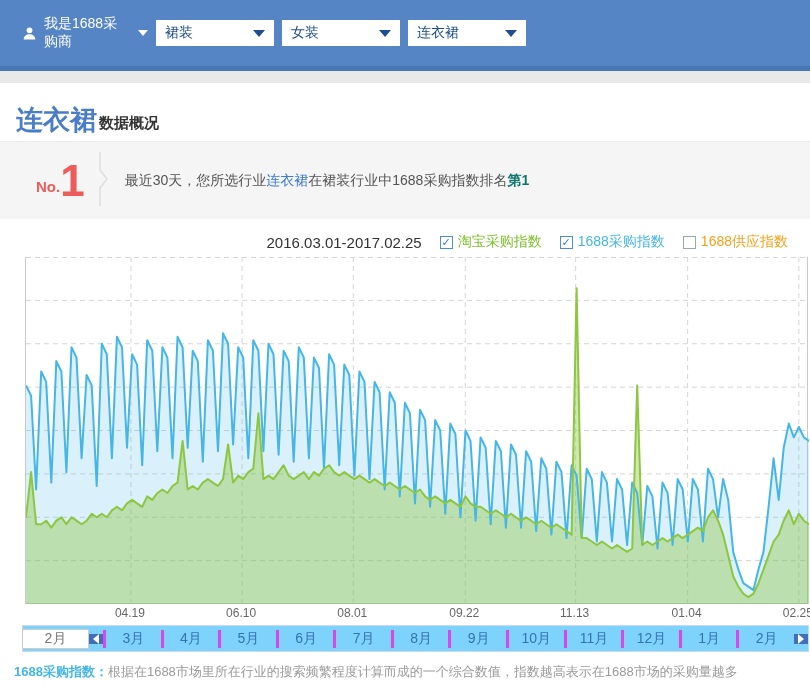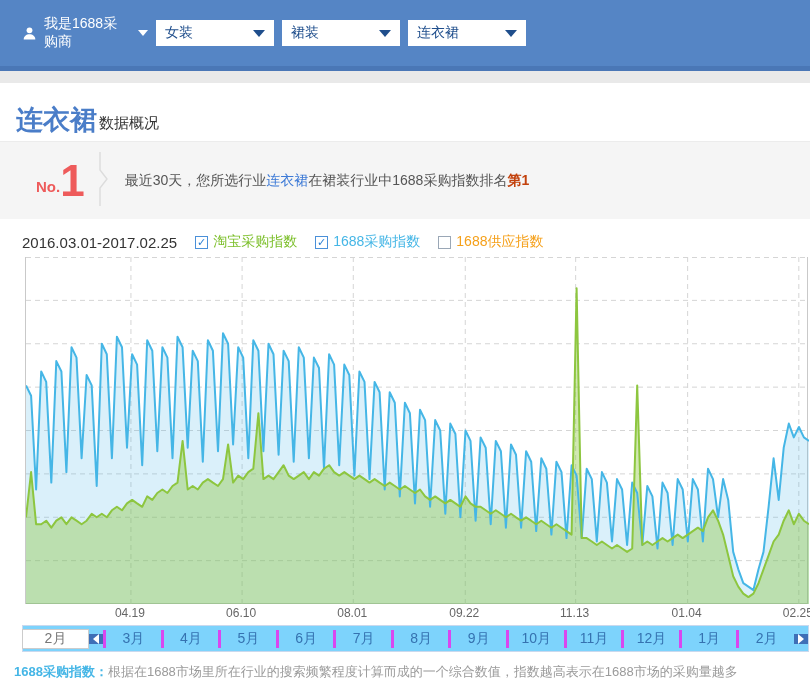--- a/index.html
+++ b/index.html
@@ -17,36 +17,36 @@
   .dropdown { width:118px; height:26px; background:#fff; margin-left:8px; display:flex;
               align-items:center; justify-content:space-between; padding:0 9px; cursor:pointer; }
   .dropdown .dval { font-size:14px; color:#1f4e8c; }
   .dd-arrow { width:0; height:0; border-left:6px solid transparent; border-right:6px solid transparent;
               border-top:7px solid #1f4e8c; }
   .graystrip { height:12px; background:#e9e9e9; }
 
   
   .title-row { margin:16px 0 0 16px; height:36px; display:flex; align-items:flex-end; }
   .title-big { font-size:27px; font-weight:bold; color:#4a7dc8; line-height:30px; }
-  .title-small { font-size:15px; font-weight:normal; color:#333; margin:0 0 2px 2px;text-align:right; }
+  .title-small { font-size:15px; font-weight:bold; color:#333; margin:0 0 2px 2px;text-align:right; }
 
   
   .banner { margin-top:6px; height:78px; background:#f5f5f5; border-top:1px solid #ececec;
             display:flex; align-items:center; }
   .rank { display:flex; align-items:flex-end; margin-left:36px; color:#ee5b5b; }
   .rank .no { font-size:15px; font-weight:bold; margin-bottom:6px; }
   .rank .num { font-size:44px; font-weight:bold; line-height:40px; }
   .divider { margin:0 16px 0 14px; }
   .banner-text { font-size:14px; color:#555; }
   .banner-text .kw { color:#3d7ad6; }
-  .banner-text .rk { color:#c2410c; font-weight:bold; }
+  .banner-text .rk { color:#0f766e; font-weight:bold; }
 
   
   .chart-header { margin:12px 22px 0 22px; display:flex; align-items:center;
-                  justify-content:flex-start; height:22px; }
+                  justify-content:flex-end; height:22px; }
   .date-range { font-size:15px; color:#333; }
   .legend { display:flex; align-items:center; }
   .legend-item { display:flex; align-items:center; margin-left:18px; cursor:pointer; }
   .cb { width:13px; height:13px; background:#fff; border:1px solid #9aa7b6; font-size:11px;
         line-height:11px; text-align:center; color:#2a7fd4; font-weight:bold; margin-right:5px; }
   .cb.checked { border-color:#4a90d9; }
   .legend-item .lbl { font-size:14px; }
 
   
   .plot { margin:4px 1px 0 25px; width:783px; height:347px; position:relative;
@@ -84,25 +84,25 @@
     <span class="uicon">
       <svg width="15" height="15" viewBox="0 0 16 16">
           <circle cx="8" cy="4.6" r="3.1" fill="#fff"></circle>
           <path d="M1.8 14.4c0-3.4 2.8-5.6 6.2-5.6s6.2 2.2 6.2 5.6z" fill="#fff"></path>
         </svg>
     </span>
     <span>我是1688采购商</span>
     <span class="caret-down"></span>
   </div>
   <div class="dropdown">
+    <span class="dval">裙装</span>
+    <span class="dd-arrow"></span>
+  </div>
+  <div class="dropdown">
     <span class="dval">女装</span>
-    <span class="dd-arrow"></span>
-  </div>
-  <div class="dropdown">
-    <span class="dval">裙装</span>
     <span class="dd-arrow"></span>
   </div>
   <div class="dropdown">
     <span class="dval">连衣裙</span>
     <span class="dd-arrow"></span>
   </div>
 </div>
 <div class="graystrip"></div>
 
 <div class="title-row">

